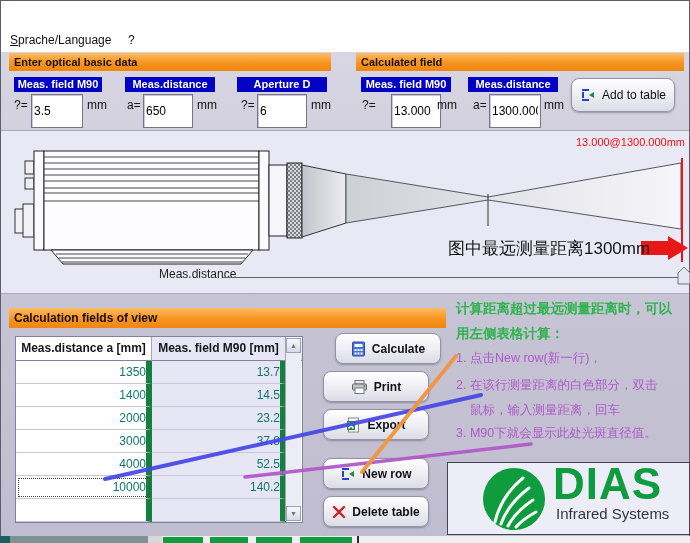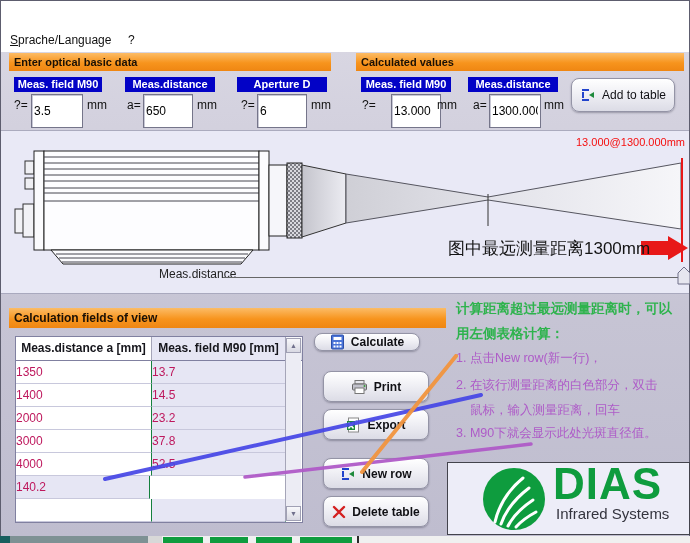--- a/index.html
+++ b/index.html
@@ -40,22 +40,22 @@
   .cn-diagram{position:absolute;left:447px;top:106px;font-size:17px;color:#141414;font-weight:500;white-space:nowrap;}
   .measdist-label{position:absolute;left:158px;top:136px;font-size:12px;color:#222;}
   .track{position:absolute;left:222px;top:146px;width:456px;border-top:1px solid #666;}
   .thumb{position:absolute;left:676px;top:135px;}
   
   .fovtable{position:absolute;left:14px;top:284px;width:288px;border:1px solid #8080a0;background:#fff;}
   .trow{display:flex;}
   .th{height:24px;line-height:23px;background:linear-gradient(#fafafc,#e9e9ef 50%,#d9d9e3);
       font-weight:bold;font-size:12px;color:#16161c;text-align:center;
       border-right:1px solid #a5a5b8;border-bottom:1px solid #8080a0;}
-  .td{height:23px;line-height:22px;font-size:12px;color:#be185d;text-align:left;
-      border-right:1px solid #15803d;border-bottom:1px solid #c8c8dc;}
+  .td{height:23px;line-height:22px;font-size:12px;color:#0f766e;text-align:right;
+      border-right:6px solid #15803d;border-bottom:1px solid #c8c8dc;}
   .c1{width:136px;background:#fff;}
   .c2{width:134px;background:#e6e6f4;}
   .td.sel{outline:1px dotted #444;outline-offset:-3px;}
   .sbar{position:absolute;right:1px;top:1px;width:16px;bottom:1px;background:#ececf4;border-left:1px solid #a5a5b8;}
   .sbtn{position:absolute;left:0;width:15px;height:15px;background:linear-gradient(#f8f8fb,#d9d9e3);
         border:1px solid #a0a0b4;font-size:7px;color:#70708c;text-align:center;line-height:13px;}
   
   .note{position:absolute;left:455px;white-space:nowrap;}
   .note.green{color:#2eb34d;font-weight:bold;font-size:13.5px;}
   .note.purple{color:#ae5bc8;font-size:12.5px;}
@@ -81,21 +81,21 @@
 
 
     <div class="menubar">
       <span class="menu-item accel" style="left:9px">Sprache/Language</span>
       <span class="menu-item" style="left:127px">?</span>
     </div>
 
     <div class="content">
 
       <div class="ohdr" style="left:8px;top:1px;width:322px">Enter optical basic data</div>
-      <div class="ohdr" style="left:355px;top:1px;width:328px">Calculated values</div>
+      <div class="ohdr" style="left:355px;top:1px;width:328px">Calculated field</div>
 
       <div class="bluelabel" style="left:13px;width:88px">Meas. field M90</div>
       <div class="bluelabel" style="left:124px;width:90px">Meas.distance</div>
       <div class="bluelabel" style="left:236px;width:90px">Aperture D</div>
 
       <span class="prefix" style="left:13px">?=</span>
       <input class="field-input" style="left: 30px; width: 52px;" value="3.5">
       <span class="unit" style="left:86px">mm</span>
 
       <span class="prefix" style="left:126px">a=</span>
@@ -209,33 +209,34 @@
         </div>
         <div class="trow">
           <div class="td c1">3000</div>
           <div class="td c2">37.8</div>
         </div>
         <div class="trow">
           <div class="td c1">4000</div>
           <div class="td c2">52.5</div>
         </div>
         <div class="trow">
+          <div class="td c1 sel">10000</div>
           <div class="td c2">140.2</div>
         </div>
         <div class="trow">
           <div class="td c1"></div>
           <div class="td c2"></div>
         </div>
         <div class="sbar">
           <div class="sbtn" style="top:0">▲</div>
           <div class="sbtn" style="bottom:0;top:auto">▼</div>
         </div>
       </div>
 
-      <div class="btn" style="left:313px;top:281px;width:106px;height:18px">
+      <div class="btn" style="left:334px;top:281px;width:106px;height:31px">
         <svg width="15" height="16" viewBox="0 0 15 16">
           <rect x="1.5" y="1" width="12" height="14" rx="1" fill="#4a74d8" stroke="#2b4da8"></rect>
           <rect x="3.5" y="3" width="8" height="3" fill="#fff"></rect>
           <g fill="#fff">
               <rect x="3.5" y="8" width="2" height="2"></rect>
               <rect x="6.5" y="8" width="2" height="2"></rect>
               <rect x="9.5" y="8" width="2" height="2"></rect>
           <rect x="3.5" y="11.5" width="2" height="2"></rect>
               <rect x="6.5" y="11.5" width="2" height="2"></rect>
               <rect x="9.5" y="11.5" width="2" height="2"></rect>

